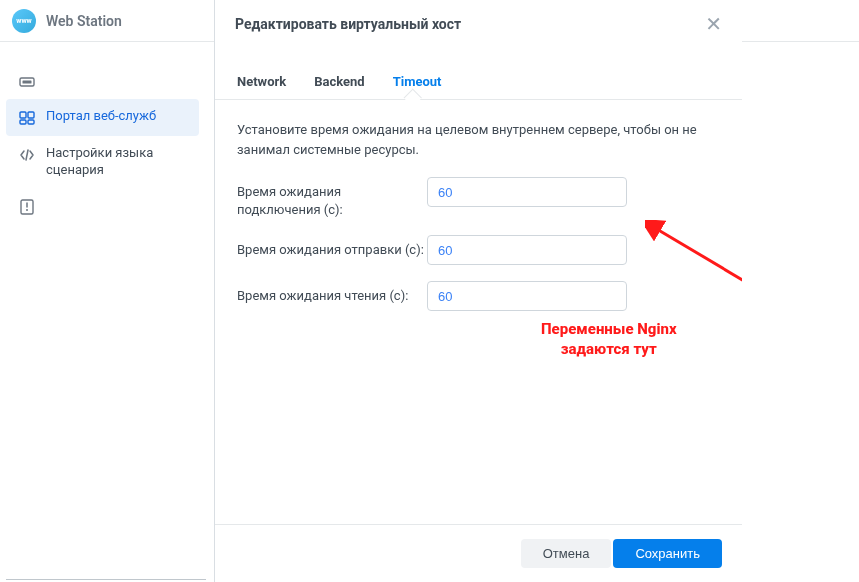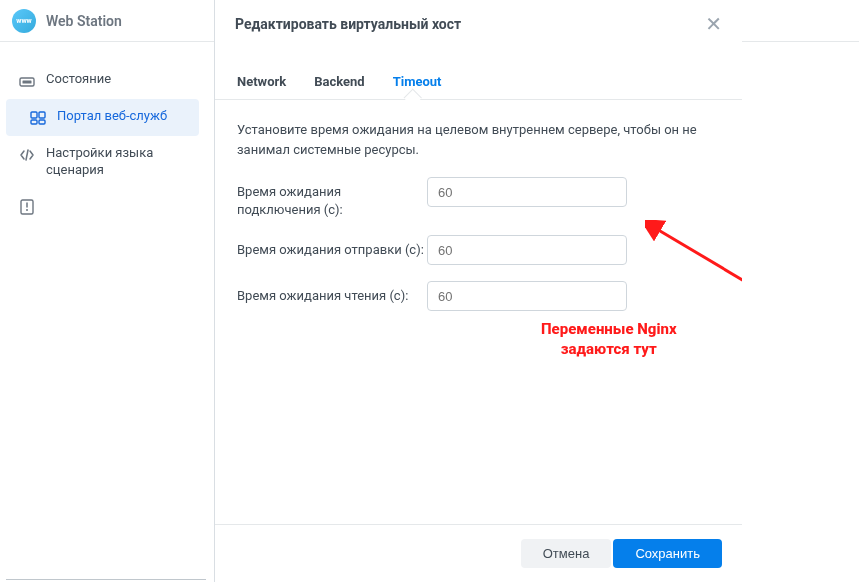--- a/index.html
+++ b/index.html
@@ -57,21 +57,21 @@
       padding: 9px 16px 9px 18px;
       cursor: pointer;
       color: #414b55;
       line-height: 1.3;
     }
     .sidebar-item.active {
       background: #eaf2fb;
       color: #1668dc;
       border-radius: 4px;
       margin: 0 6px;
-      padding-left: 23px;
+      padding-left: 12px;
     }
     .sidebar-icon {
       width: 18px;
       height: 18px;
       margin-right: 10px;
       flex-shrink: 0;
       display: flex;
       align-items: center;
       justify-content: center;
       margin-top: 1px;
@@ -161,21 +161,21 @@
       padding-top: 6px;
       color: #414b55;
     }
     .form-input {
       width: 200px;
       height: 30px;
       border: 1px solid #cfd6dc;
       border-radius: 4px;
       padding: 0 10px;
       font-size: 13px;
-      color: #737373;
+      color: #3b82f6;
     }
     .annotation {
       position: absolute;
       pointer-events: none;
     }
     .arrow-svg {
       position: absolute;
       top: 120px;
       left: 430px;
       width: 200px;
@@ -233,21 +233,20 @@
 </div>
 
 <div class="sidebar">
   <div class="sidebar-item">
     <span class="sidebar-icon">
       <svg width="16" height="16" viewBox="0 0 16 16">
           <rect x="1" y="5" width="14" height="8" rx="1.5" fill="none" stroke="#6d7680" stroke-width="1.4"></rect>
           <rect x="3.5" y="7.5" width="9" height="3" rx="0.5" fill="#6d7680"></rect>
         </svg>
     </span>
-    <span class="sidebar-label">Состояние</span>
   </div>
   <div class="sidebar-item active">
     <span class="sidebar-icon">
       <svg width="16" height="16" viewBox="0 0 16 16">
           <rect x="1" y="2" width="6" height="6" rx="1" fill="none" stroke="#1668dc" stroke-width="1.4"></rect>
           <rect x="9" y="2" width="6" height="6" rx="1" fill="none" stroke="#1668dc" stroke-width="1.4"></rect>
           <rect x="1" y="10" width="6" height="4" rx="1" fill="none" stroke="#1668dc" stroke-width="1.4"></rect>
           <rect x="9" y="10" width="6" height="4" rx="1" fill="none" stroke="#1668dc" stroke-width="1.4"></rect>
         </svg>
     </span>

